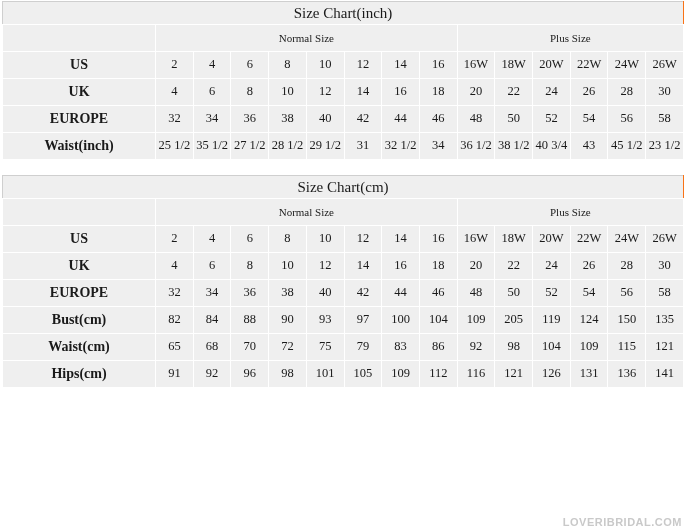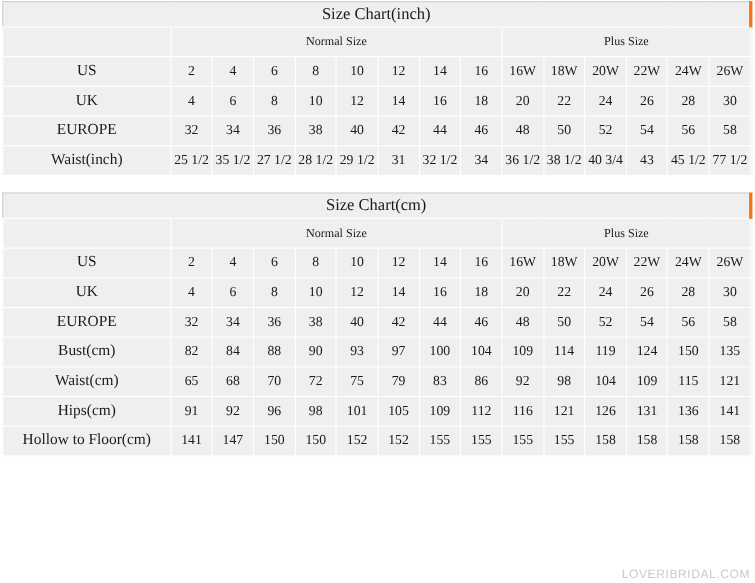--- a/index.html
+++ b/index.html
@@ -33,29 +33,30 @@
     line-height: 1.1;
     color: #1a1a1a;
     white-space: nowrap;
     overflow: hidden;
   }
   .chart td.title {
     font-size: 15px;
     height: 22px;
     border-top: 1px solid #cfcfcf;
     border-left: 1px solid #cfcfcf;
-    border-right: 3px solid #f97316;
+    border-right: 1px solid #f97316;
   }
   .chart td.group {
     font-size: 11px;
     height: 24px;
   }
   .chart td.rowlabel {
     font-size: 14px;
     text-align: center;
+    font-weight: bold;
   }
   .chart td.corner {
     background: #efefef;
   }
   .chart td.data {
     font-size: 12.5px;
   }
   .chart td.plus {
     font-size: 12.5px;
   }
@@ -63,20 +64,21 @@
     height: 14px;
   }
   .watermark {
     position: absolute;
     right: 4px;
     bottom: 2px;
     font-family: "Liberation Sans", sans-serif;
     font-size: 11px;
     letter-spacing: 0.5px;
     color: #c9c9c9;
+    font-weight: bold;
   }
   col.c-label { width: 138px; }
   col.c-cell  { width: 34px; }
 </style>
 </head>
 <body>
 
 <div>
   <table class="chart">
     <colgroup>
@@ -164,21 +166,21 @@
         <td class="data">28 1/2</td>
         <td class="data">29 1/2</td>
         <td class="data">31</td>
         <td class="data">32 1/2</td>
         <td class="data">34</td>
         <td class="plus">36 1/2</td>
         <td class="plus">38 1/2</td>
         <td class="plus">40 3/4</td>
         <td class="plus">43</td>
         <td class="plus">45 1/2</td>
-        <td class="plus">77 1/2</td>
+        <td class="plus">23 1/2</td>
       </tr>
     </tbody>
   </table>
 </div>
 
 <div class="spacer"></div>
 
 <div>
   <table class="chart">
     <colgroup>
@@ -262,21 +264,21 @@
         <td class="rowlabel">Bust(cm)</td>
         <td class="data">82</td>
         <td class="data">84</td>
         <td class="data">88</td>
         <td class="data">90</td>
         <td class="data">93</td>
         <td class="data">97</td>
         <td class="data">100</td>
         <td class="data">104</td>
         <td class="plus">109</td>
-        <td class="plus">114</td>
+        <td class="plus">205</td>
         <td class="plus">119</td>
         <td class="plus">124</td>
         <td class="plus">150</td>
         <td class="plus">135</td>
       </tr>
       <tr>
         <td class="rowlabel">Waist(cm)</td>
         <td class="data">65</td>
         <td class="data">68</td>
         <td class="data">70</td>
@@ -302,34 +304,17 @@
         <td class="data">105</td>
         <td class="data">109</td>
         <td class="data">112</td>
         <td class="plus">116</td>
         <td class="plus">121</td>
         <td class="plus">126</td>
         <td class="plus">131</td>
         <td class="plus">136</td>
         <td class="plus">141</td>
       </tr>
-      <tr>
-        <td class="rowlabel">Hollow to Floor(cm)</td>
-        <td class="data">141</td>
-        <td class="data">147</td>
-        <td class="data">150</td>
-        <td class="data">150</td>
-        <td class="data">152</td>
-        <td class="data">152</td>
-        <td class="data">155</td>
-        <td class="data">155</td>
-        <td class="plus">155</td>
-        <td class="plus">155</td>
-        <td class="plus">158</td>
-        <td class="plus">158</td>
-        <td class="plus">158</td>
-        <td class="plus">158</td>
-      </tr>
     </tbody>
   </table>
 </div>
 
 <div class="watermark">LOVERIBRIDAL.COM</div>
 
 </body></html>

